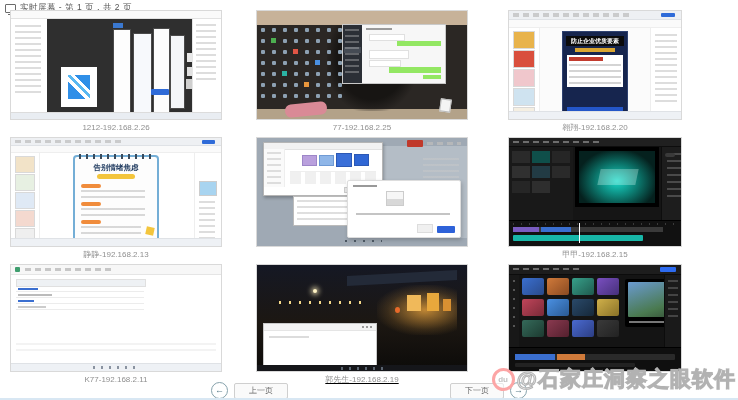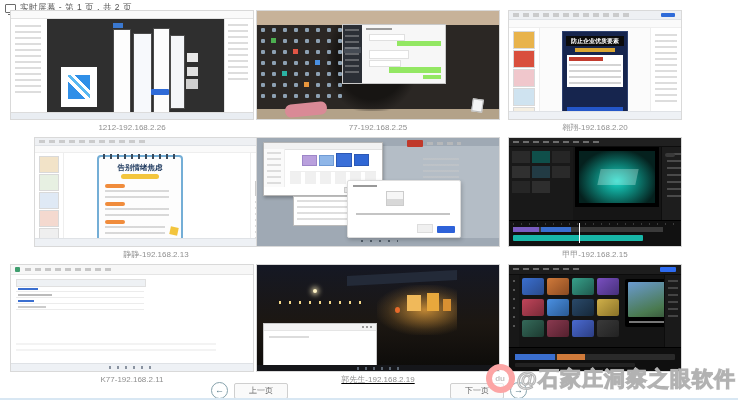--- a/index.html
+++ b/index.html
@@ -5,40 +5,40 @@
   html,body{margin:0;padding:0;background:#fff;}
   .stage{position:relative;width:738px;height:400px;background:#ffffff;overflow:hidden;
          font-family:"Liberation Sans", sans-serif;}
   .abs{position:absolute;}
   
   .titlebar{position:absolute;left:5px;top:2px;height:12px;display:flex;align-items:center;gap:4px;}
   .mon-icon{width:9px;height:7px;border:1px solid #6b6b6b;border-radius:1px;position:relative;display:inline-block;}
   .mon-icon:after{content:"";position:absolute;left:2px;right:2px;bottom:-3px;height:1px;background:#6b6b6b;}
   .title-text{font-size:8.5px;color:#555;letter-spacing:.5px;}
   
-  .cell{position:absolute;width:244px;}
+  .cell{position:absolute;width:212px;}
   .cell.wide{width:174px;}
   .thumb{position:relative;width:100%;height:110px;border:1px solid #d9d9d9;overflow:hidden;background:#fff;box-sizing:border-box;cursor:pointer;}
   .thumb.short{height:108px;}
   .caption{margin-top:3px;text-align:center;font-size:8px;color:#8f8f8f;height:10px;line-height:10px;}
   
   .lines{background:repeating-linear-gradient(180deg,#c9c9c9 0 2px,transparent 2px 6px);}
   .lines-lt{background:repeating-linear-gradient(180deg,#dddddd 0 2px,transparent 2px 6px);}
   .dashes{background:repeating-linear-gradient(90deg,#bbb 0 6px,transparent 6px 10px);}
   
   .pager{position:absolute;left:0;right:0;top:382px;display:flex;justify-content:center;align-items:center;gap:6px;}
   .circle-btn{width:15px;height:15px;border:1px solid #86a2ac;border-radius:50%;display:flex;align-items:center;justify-content:center;
               font-size:9px;color:#5c7e8a;background:#fff;cursor:pointer;line-height:1;}
   .page-btn{min-width:54px;height:16px;border:1px solid #cfcfcf;background:#fafafa;border-radius:2px;
             font-size:8px;color:#666;font-family:"Liberation Sans",sans-serif;cursor:pointer;padding:0 8px;}
   .pager-gap{width:150px;}
   .bottom-strip{position:absolute;left:0;right:0;bottom:0;height:2px;background:#d8e7f3;}
   
   .watermark{position:absolute;right:2px;bottom:7px;display:flex;align-items:center;gap:2px;pointer-events:none;}
-  .wm-logo{width:17px;height:17px;border-radius:50%;border:6px solid #fca5a5;color:#c2c2c2;background:rgba(255,255,255,.55);
+  .wm-logo{width:17px;height:17px;border-radius:50%;border:3px solid #fca5a5;color:#c2c2c2;background:rgba(255,255,255,.55);
            font-size:8px;font-weight:bold;display:flex;align-items:center;justify-content:center;margin-left:35px;}
   .wm-text{font-size:21px;font-weight:bold;letter-spacing:1px;color:rgba(248,248,248,.92);
            -webkit-text-stroke:1px #b2b2b2;text-shadow:0 0 1px #bdbdbd;}
 </style>
 </head>
 <body>
 
 <div class="stage">
 
   <div class="titlebar">
@@ -130,21 +130,21 @@
         </div>
       </div>
       <div class="abs" style="right:0;top:17px;bottom:7px;width:30px;background:#fff;border-left:1px solid #eee;">
         <div class="abs lines-lt" style="left:4px;top:6px;width:22px;height:70px;"></div>
       </div>
       <div class="abs" style="left:0;right:0;bottom:0;height:7px;background:#eef1f5;border-top:1px solid #dfe2e6;"></div>
     </div>
     <div class="caption">翱翔-192.168.2.20</div>
   </div>
 
-  <div class="cell" style="left:10px;top:137px;margin-left:24px;">
+  <div class="cell" style="left:10px;top:137px;">
     <div class="thumb" style="background:#fff;">
       <div class="abs" style="left:0;top:0;right:0;height:7px;background:#eef0f3;border-bottom:1px solid #dfe2e6;">
         <div class="abs dashes" style="left:4px;top:2px;width:110px;height:3px;opacity:.7;"></div>
         <div class="abs" style="right:6px;top:2px;width:13px;height:4px;background:#2f6bd8;border-radius:1px;"></div>
       </div>
       <div class="abs" style="left:0;top:8px;right:0;height:6px;background:#fafafa;border-bottom:1px solid #eee;"></div>
       <div class="abs" style="left:0;top:15px;bottom:7px;width:28px;background:#fff;border-right:1px solid #eee;">
         <div class="abs" style="left:4px;top:3px;width:18px;height:15px;background:#f2e3c8;border:1px solid #d9d9d9;"></div>
         <div class="abs" style="left:4px;top:21px;width:18px;height:15px;background:#e7f0e2;border:1px solid #d9d9d9;"></div>
         <div class="abs" style="left:4px;top:39px;width:18px;height:15px;background:#dfe9f5;border:1px solid #d9d9d9;"></div>

